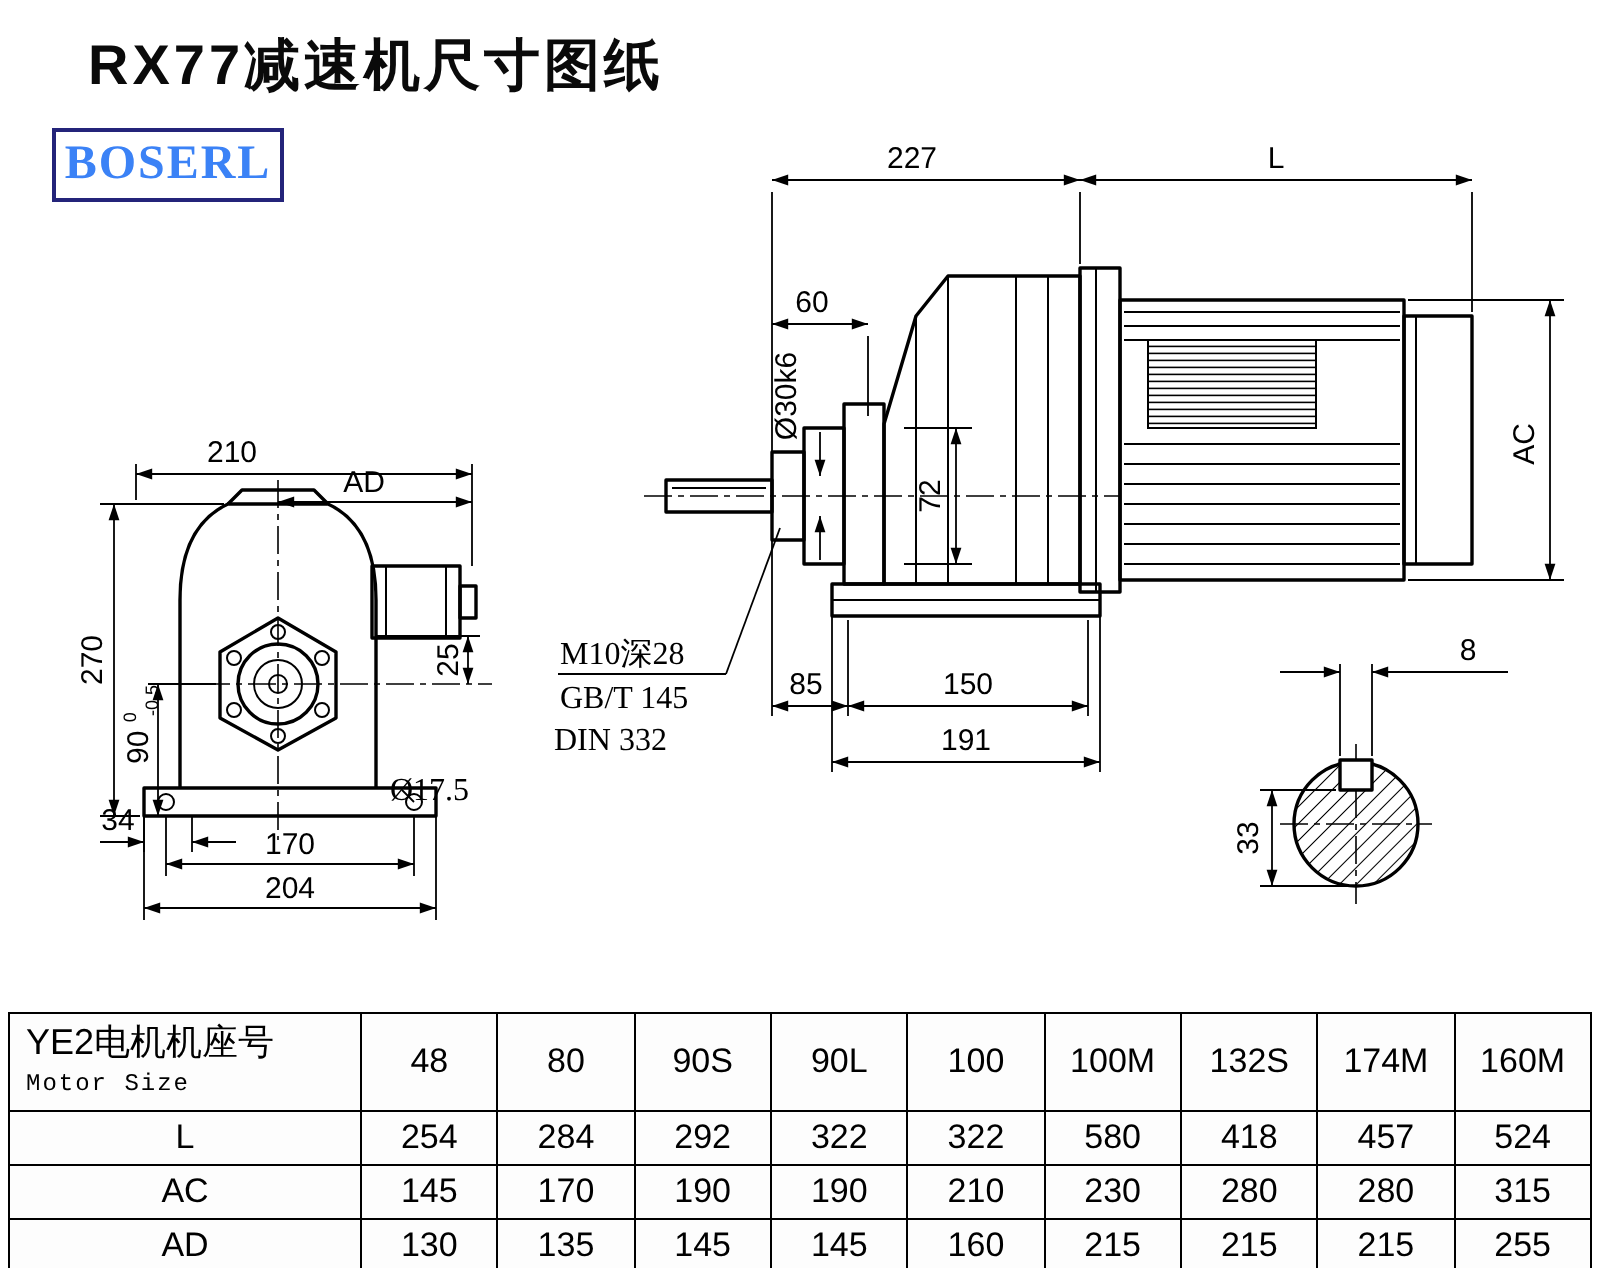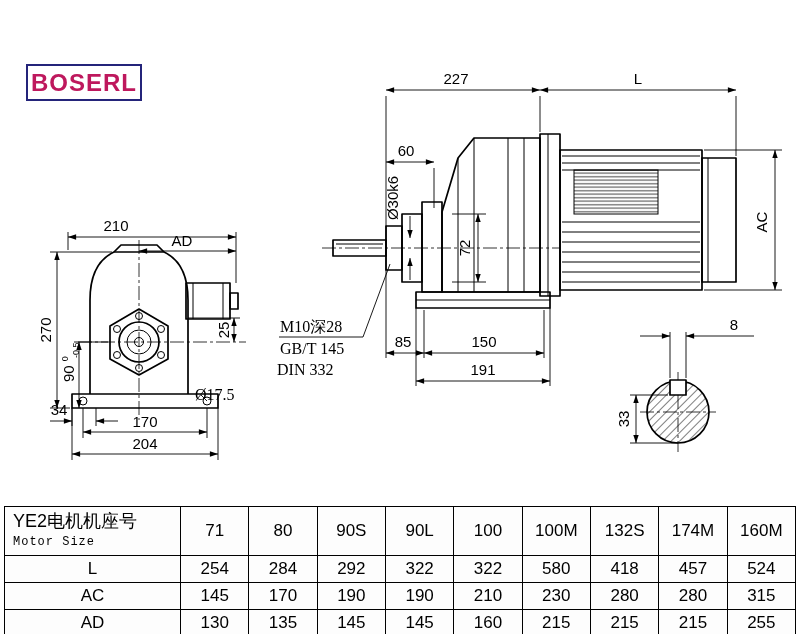--- a/index.html
+++ b/index.html
@@ -3,22 +3,22 @@
 <meta charset="utf-8">
 <style>
   html,body{margin:0;padding:0;background:#fff;}
   .canvas{position:relative;width:800px;height:634px;background:#ffffff;overflow:hidden;
           font-family:"Liberation Sans",sans-serif;color:#000;}
   .page-title{position:absolute;left:44px;top:14px;font-size:28px;font-weight:bold;
               letter-spacing:2px;color:#0a0a0a;}
   .logo-box{position:absolute;left:26px;top:64px;width:112px;height:33px;
             border:2px solid #24247a;display:flex;align-items:center;justify-content:center;
             background:#fff;}
-  .logo-box span{font-family:Liberation Sans, sans-serif;font-size:24px;font-weight:bold;
-                 color:#be185d;letter-spacing:1px;}
+  .logo-box span{font-family:Liberation Serif, serif;font-size:24px;font-weight:bold;
+                 color:#3b82f6;letter-spacing:1px;}
   svg{position:absolute;left:0;top:0;}
   svg .o{fill:none;stroke:#000;stroke-width:1.7;stroke-linejoin:round;}
   svg .ow{fill:#fff;stroke:#000;stroke-width:1.7;stroke-linejoin:round;}
   svg .i{fill:none;stroke:#000;stroke-width:1;}
   svg .d{fill:none;stroke:#000;stroke-width:0.9;}
   svg .cl{fill:none;stroke:#000;stroke-width:0.8;stroke-dasharray:14 3 3 3;}
   svg text.t{font-family:"Liberation Sans",sans-serif;font-size:15px;fill:#000;}
   svg text.n{font-family:"Liberation Serif",serif;font-size:16px;fill:#000;}
   .dim-table{position:absolute;left:4px;top:506px;width:792px;border-collapse:collapse;
              table-layout:fixed;background:#fdfdfd;font-size:17px;}
@@ -26,20 +26,21 @@
              font-weight:normal;height:24px;}
   .dim-table .lbl{ text-align:left;padding-left:8px;height:46px;}
   .dim-table .lbl .cn{font-size:18px;line-height:22px;}
   .dim-table .lbl .en{font-family:"Liberation Mono",monospace;font-size:12px;line-height:20px;letter-spacing:1px;}
 </style>
 </head>
 <body>
 
 <div class="canvas">
 
+  <div class="page-title">RX77减速机尺寸图纸</div>
   <div class="logo-box">
     <span>BOSERL</span>
   </div>
 
   <svg width="800" height="502" viewBox="0 0 800 502">
     <defs>
       <marker id="arrow" viewBox="0 0 10 10" refX="9.5" refY="5" markerWidth="10" markerHeight="10" orient="auto-start-reverse">
         <path d="M0.5,2 L9.5,5 L0.5,8 Z" fill="#000"></path>
       </marker>
       <pattern id="hatch45" width="6" height="6" patternUnits="userSpaceOnUse" patternTransform="rotate(45)">
@@ -254,21 +255,21 @@
         <col>
         <col>
         <col>
     </colgroup>
     <tbody>
       <tr>
         <th class="lbl">
           <div class="cn">YE2电机机座号</div>
           <div class="en">Motor Size</div>
         </th>
-        <th>71</th>
+        <th>48</th>
         <th>80</th>
         <th>90S</th>
         <th>90L</th>
         <th>100</th>
         <th>100M</th>
         <th>132S</th>
         <th>174M</th>
         <th>160M</th>
       </tr>
       <tr>

